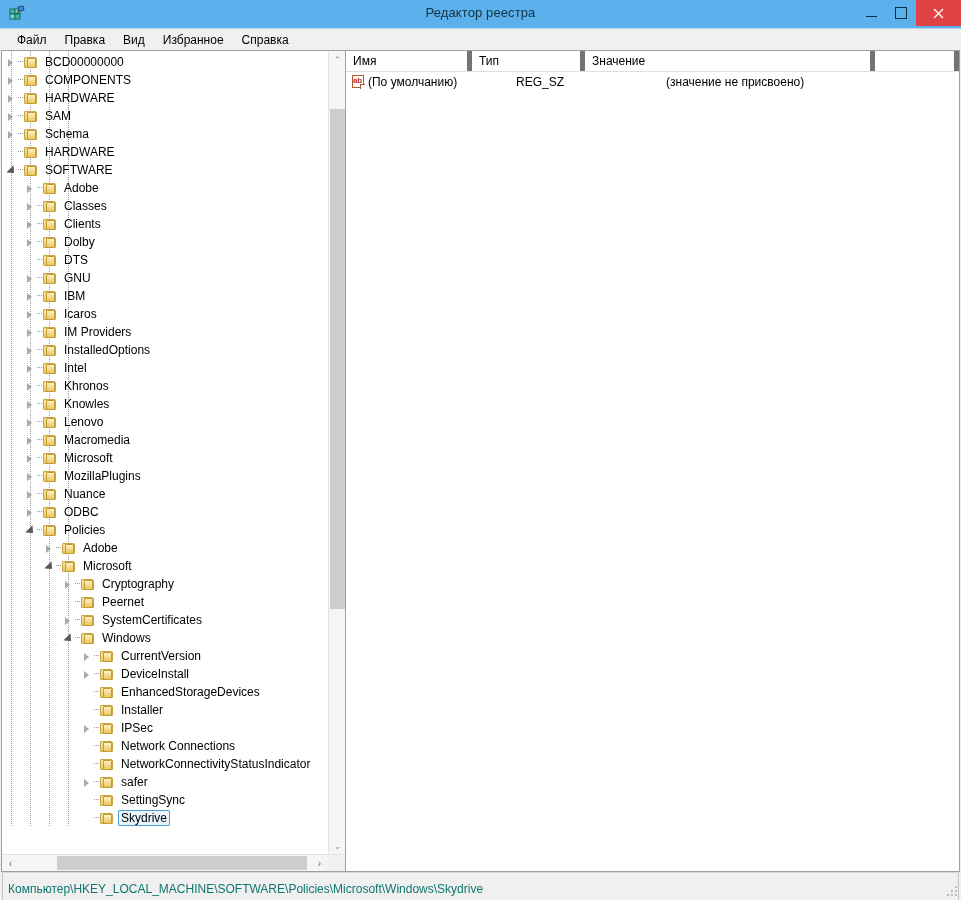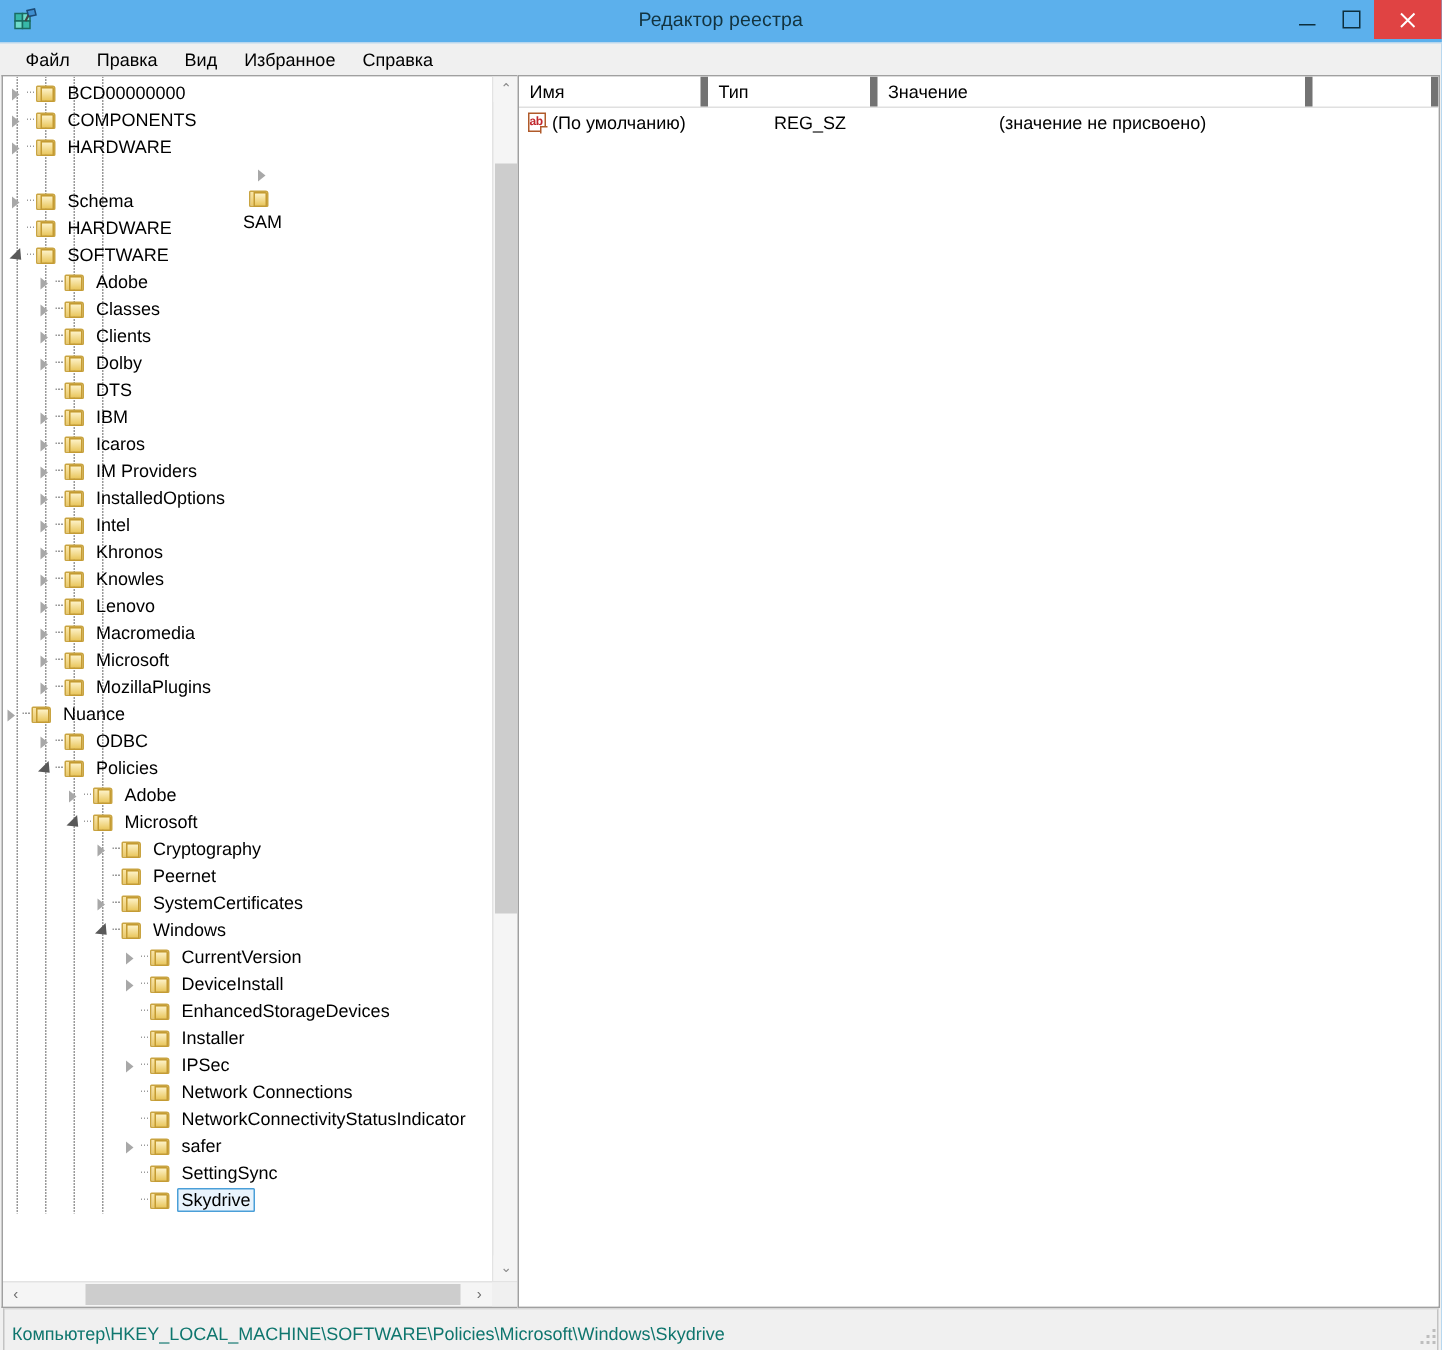--- a/index.html
+++ b/index.html
@@ -296,21 +296,21 @@
             </div>
             <div class="node" style="padding-left: 3px;">
               <span class="twisty collapsed"></span>
               <span class="dots"></span>
               <span class="folder">
                 <span class="f-back"></span>
                 <span class="f-front"></span>
               </span>
               <span class="node-label">HARDWARE</span>
             </div>
-            <div class="node" style="padding-left: 3px; flex-direction: column;">
+            <div class="node" style="padding-left: 3px;">
               <span class="twisty collapsed"></span>
               <span class="dots"></span>
               <span class="folder">
                 <span class="f-back"></span>
                 <span class="f-front"></span>
               </span>
               <span class="node-label">SAM</span>
             </div>
             <div class="node" style="padding-left: 3px;">
               <span class="twisty collapsed"></span>
@@ -384,20 +384,29 @@
               </span>
               <span class="node-label">DTS</span>
             </div>
             <div class="node" style="padding-left: 22px;">
               <span class="twisty collapsed"></span>
               <span class="dots"></span>
               <span class="folder">
                 <span class="f-back"></span>
                 <span class="f-front"></span>
               </span>
+              <span class="node-label">GNU</span>
+            </div>
+            <div class="node" style="padding-left: 22px;">
+              <span class="twisty collapsed"></span>
+              <span class="dots"></span>
+              <span class="folder">
+                <span class="f-back"></span>
+                <span class="f-front"></span>
+              </span>
               <span class="node-label">IBM</span>
             </div>
             <div class="node" style="padding-left: 22px;">
               <span class="twisty collapsed"></span>
               <span class="dots"></span>
               <span class="folder">
                 <span class="f-back"></span>
                 <span class="f-front"></span>
               </span>
               <span class="node-label">Icaros</span>
@@ -476,21 +485,21 @@
             </div>
             <div class="node" style="padding-left: 22px;">
               <span class="twisty collapsed"></span>
               <span class="dots"></span>
               <span class="folder">
                 <span class="f-back"></span>
                 <span class="f-front"></span>
               </span>
               <span class="node-label">MozillaPlugins</span>
             </div>
-            <div class="node" style="">
+            <div class="node" style="padding-left: 22px;">
               <span class="twisty collapsed"></span>
               <span class="dots"></span>
               <span class="folder">
                 <span class="f-back"></span>
                 <span class="f-front"></span>
               </span>
               <span class="node-label">Nuance</span>
             </div>
             <div class="node" style="padding-left: 22px;">
               <span class="twisty collapsed"></span>

